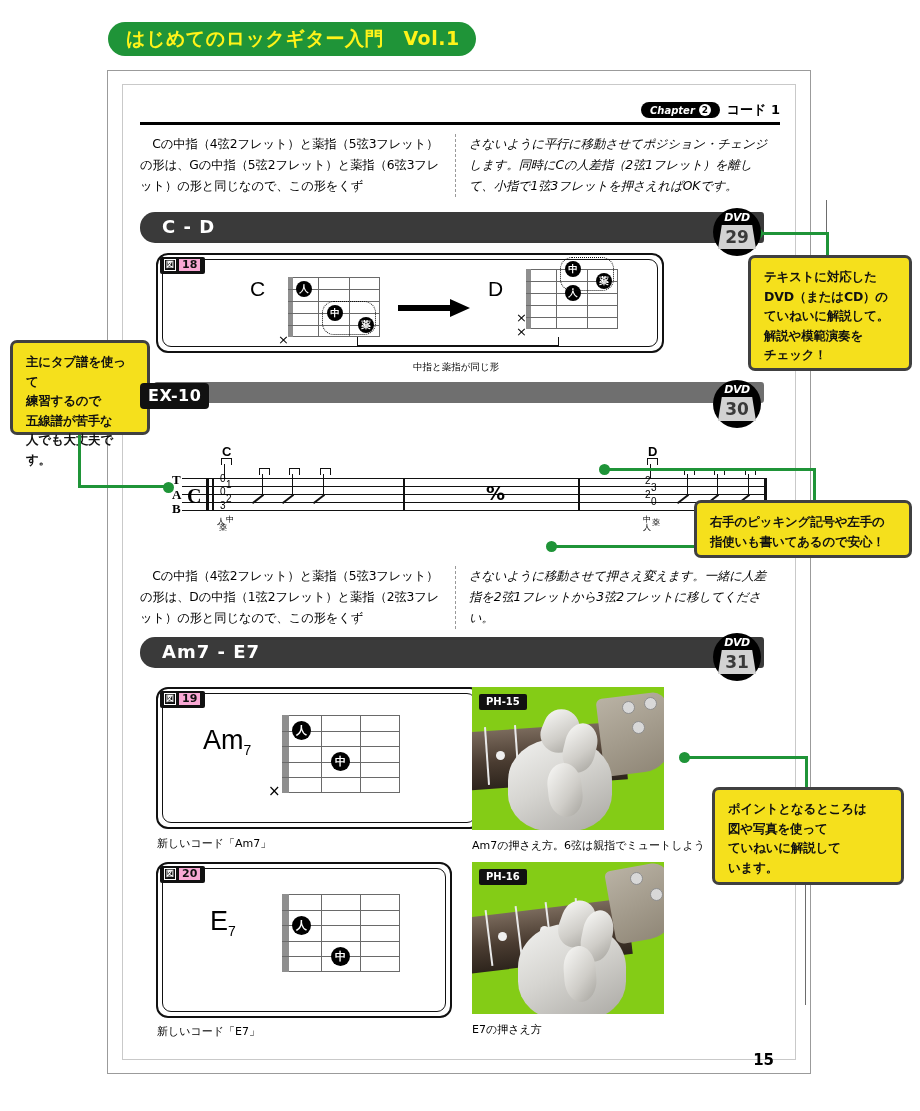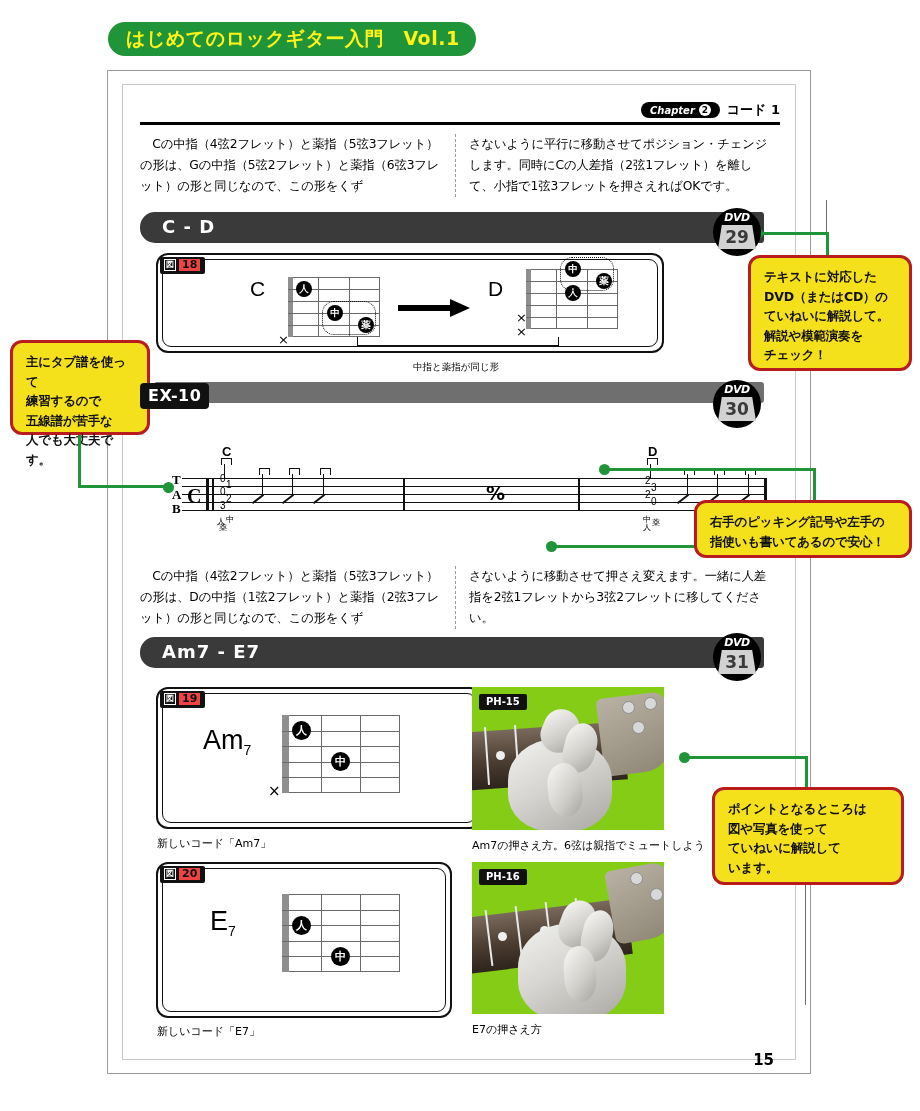--- a/index.html
+++ b/index.html
@@ -30,21 +30,21 @@
   .chapter-row{display:flex;justify-content:flex-end;align-items:center;gap:7px;padding-bottom:3px;}
   .chapter-pill{background:#000;color:#fff;border-radius:9px;font-size:10px;font-weight:bold;padding:2px 9px 2px 9px;display:flex;align-items:center;gap:4px;font-style:italic;}
   .chapter-num{background:#fff;color:#000;border-radius:50%;width:12px;height:12px;display:inline-flex;align-items:center;justify-content:center;font-size:9px;font-style:normal;font-weight:bold;}
   .chapter-label{font-size:13px;font-weight:bold;}
   .rule-thick{height:3px;background:#000;}
   
   .text-block{position:absolute;display:flex;width:640px;left:140px;}
   .col{width:316px;box-sizing:border-box;}
   .col p{margin:0;font-size:12.3px;line-height:21px;letter-spacing:-0.1px;}
   .col-left{padding-right:11px;border-right:1px dashed #999;}
-  .col-right{padding-left:13px;}
+  .col-right{padding-left:13px;font-style:italic;}
   .indent{text-indent:1em;}
   
   .section-bar{position:absolute;left:140px;width:640px;height:31px;}
   .bar-dark{
     position:absolute;left:0;top:0;width:624px;height:31px;background:#3a3a3a;border-radius:15px 3px 3px 15px;
   }
   .bar-dark.grey{background:#6f6f6f;border-radius:3px;}
   .bar-title{position:absolute;left:22px;top:4px;color:#fff;font-size:18px;font-weight:bold;letter-spacing:1px;}
   .ex-tag{
     position:absolute;left:0;top:3px;background:#111;color:#fff;font-size:16px;font-weight:bold;
@@ -65,41 +65,41 @@
   
   .fig-panel{position:absolute;border:2px solid #111;border-radius:12px;background:#fff;box-sizing:border-box;}
   .fig-panel:after{
     content:"";position:absolute;left:4px;top:4px;right:4px;bottom:4px;border:1px solid #111;border-radius:9px;pointer-events:none;
   }
   .fig-tag{
     position:absolute;background:#111;color:#fff;font-size:10px;font-weight:bold;
     padding:2px 5px 3px 4px;border-radius:2px;display:flex;align-items:center;gap:3px;z-index:5;
   }
   .fig-tag .sq{border:1px solid #fff;font-size:8px;padding:0 1px;line-height:10px;}
-  .fig-tag .nm{background:#ef4444;color:#111;padding:0 3px;font-size:11px;line-height:12px;}
+  .fig-tag .nm{background:#f9a8d4;color:#111;padding:0 3px;font-size:11px;line-height:12px;}
   .chord-name{position:absolute;font-size:21px;font-weight:400;font-family:"Liberation Sans",sans-serif;}
   .chord-name sub{font-size:14px;}
   .grid{position:absolute;box-sizing:border-box;}
   .grid .nut{position:absolute;left:0;top:0;width:5px;height:100%;background:#8f8f8f;}
   .grid .hline{position:absolute;left:0;height:1px;background:#6a6a6a;}
   .grid .vline{position:absolute;top:0;width:1px;background:#6a6a6a;}
   .grid .frame{position:absolute;left:0;top:0;right:0;bottom:0;border:1px solid #6a6a6a;box-sizing:border-box;}
   .dot{
     position:absolute;width:19px;height:19px;border-radius:50%;background:#000;color:#fff;
     font-size:11px;display:flex;align-items:center;justify-content:center;font-weight:bold;
   }
   .dot.small{width:16px;height:16px;font-size:9.5px;}
   .xmark{position:absolute;font-size:13px;line-height:13px;font-weight:400;}
   .arrow-right{position:absolute;}
   .link-note{position:absolute;font-size:9.5px;}
   .link-bracket{position:absolute;border:1px solid #111;border-top:none;}
   .tie{position:absolute;border:1.4px dotted #111;border-radius:12px;}
   
   .callout{
-    position:absolute;background:#f5e01c;border:3px solid #b91c1c;border-radius:12px;
+    position:absolute;background:#f5e01c;border:3px solid #404040;border-radius:7px;
     padding:9px 12px 9px 13px;box-sizing:border-box;
   }
   .callout p{margin:0;font-size:12.5px;line-height:19.5px;font-weight:bold;color:#111;letter-spacing:-.2px;}
   .lead{position:absolute;background:#1f9438;}
   .lead-h{height:3px;}
   .lead-v{width:3px;}
   .lead-dot{position:absolute;width:11px;height:11px;border-radius:50%;background:#1f9438;}
   .lead-thin{position:absolute;background:#6d6d6d;width:1px;}
   
   #notation{position:absolute;left:160px;top:430px;width:640px;height:110px;}

